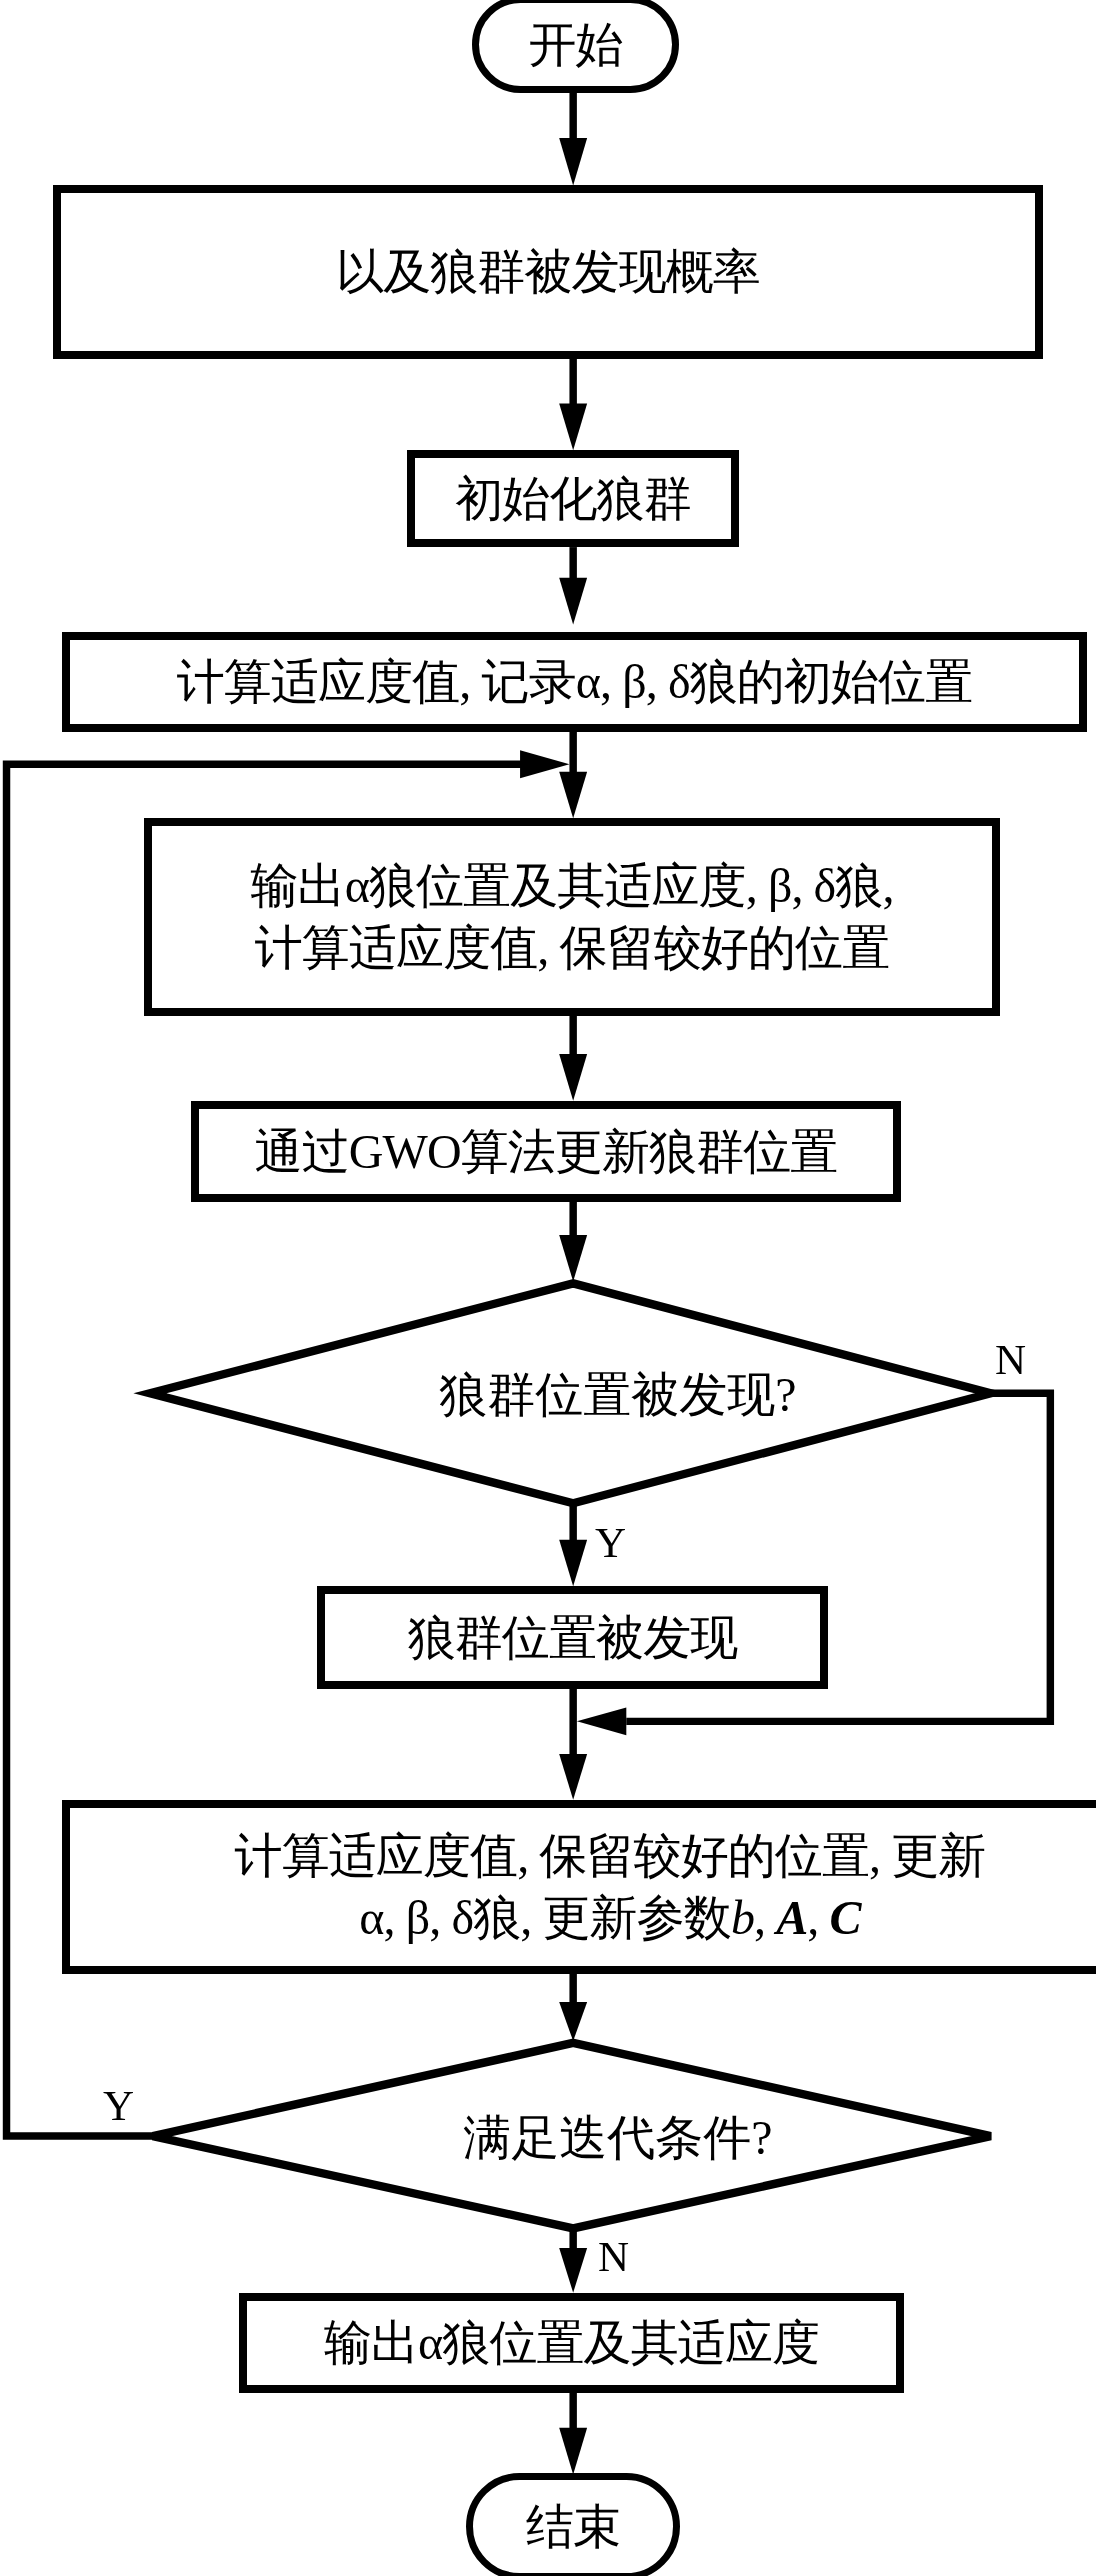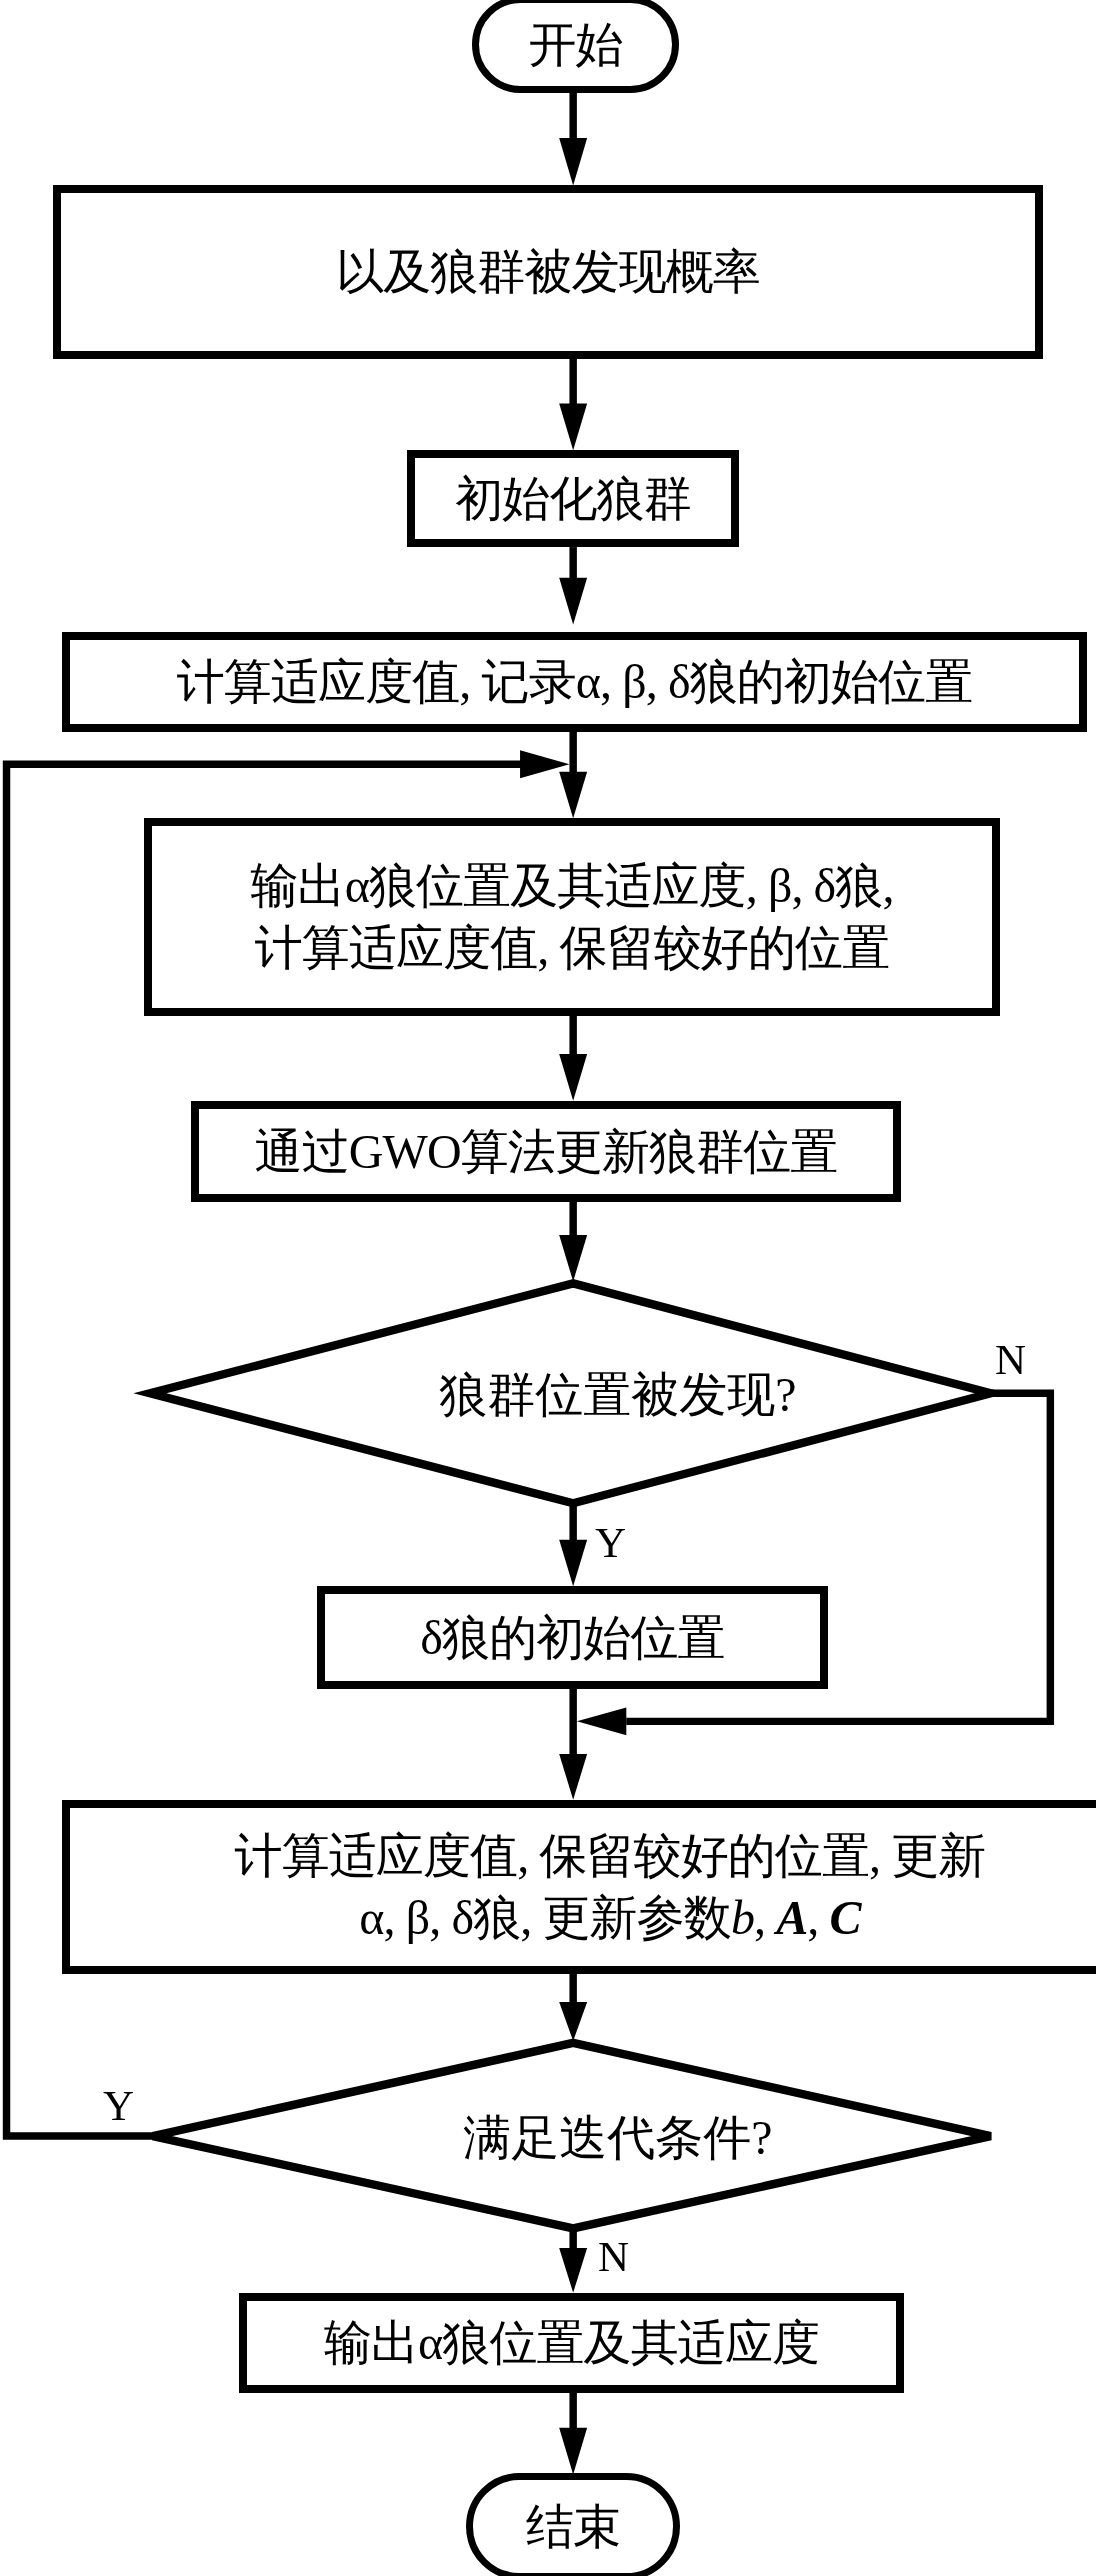--- a/index.html
+++ b/index.html
@@ -105,21 +105,21 @@
 
 <div class="node box" style="left:191px; top:1101px; width:710px; height:101px;">
   <span class="txt">通过GWO算法更新狼群位置</span>
 </div>
 
 <span class="dtext" style="left:573px; top:1395px;">狼群位置被发现?</span>
 <span class="lbl" style="left:995px; top:1338px;">N</span>
 <span class="lbl" style="left:595px; top:1521px;">Y</span>
 
 <div class="node box" style="left:317px; top:1586px; width:511px; height:103px;">
-  <span class="txt">δ狼的初始位置</span>
+  <span class="txt">狼群位置被发现</span>
 </div>
 
 <div class="node box" style="left:62px; top:1800px; width:1096px; height:174px;">
   <div class="txt">
     <span class="line">计算适应度值, 保留较好的位置, 更新</span>
     <span class="line"><span>α, β, δ狼, 更新参数</span><span class="it">b</span><span>, </span><span class="bi">A</span><span>, </span><span class="bi">C</span></span>
   </div>
 </div>
 
 <span class="dtext" style="left:573px; top:2138px;">满足迭代条件?</span>

